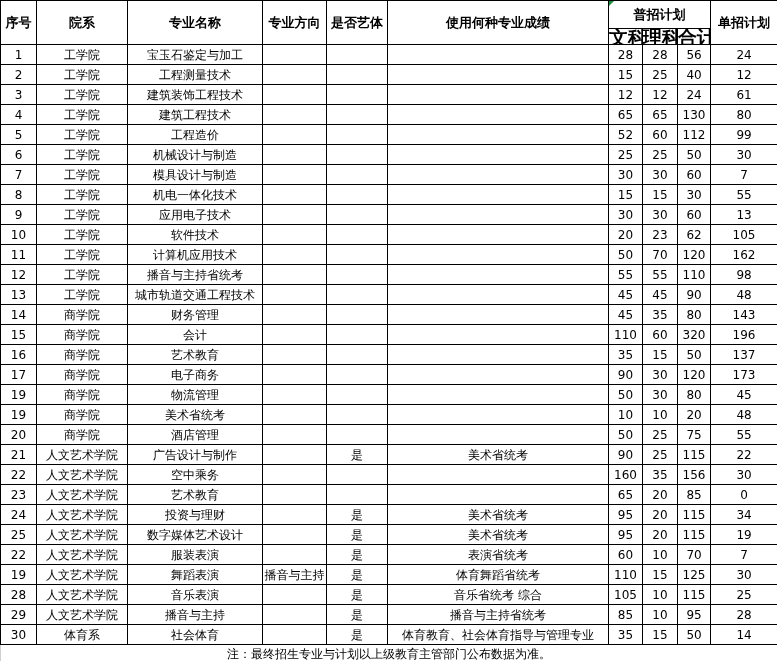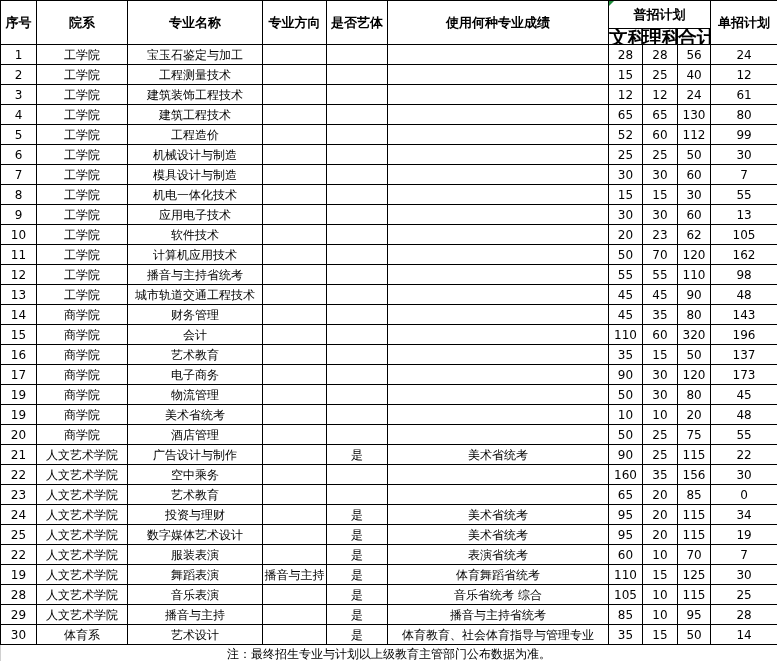--- a/index.html
+++ b/index.html
@@ -392,21 +392,21 @@
         <td>是</td>
         <td>播音与主持省统考</td>
         <td class="num">85</td>
         <td class="num">10</td>
         <td class="num">95</td>
         <td class="num">28</td>
       </tr>
       <tr class="row">
         <td>30</td>
         <td>体育系</td>
-        <td>艺术设计</td>
+        <td>社会体育</td>
         <td></td>
         <td>是</td>
         <td>体育教育、社会体育指导与管理专业</td>
         <td class="num">35</td>
         <td class="num">15</td>
         <td class="num">50</td>
         <td class="num">14</td>
       </tr>
     </tbody>
   <tfoot>

